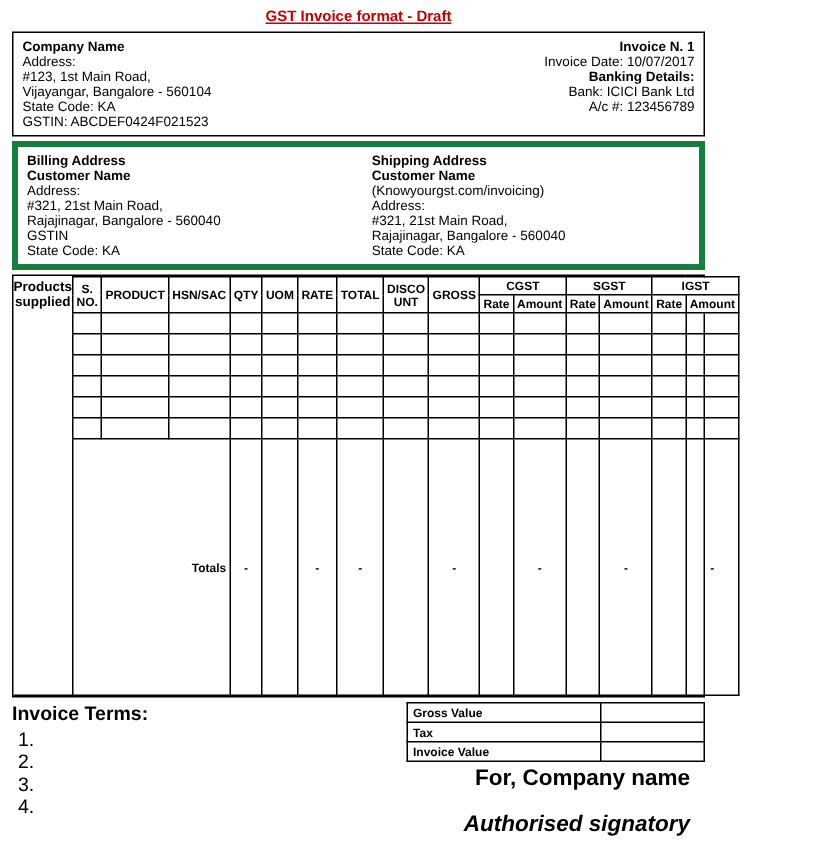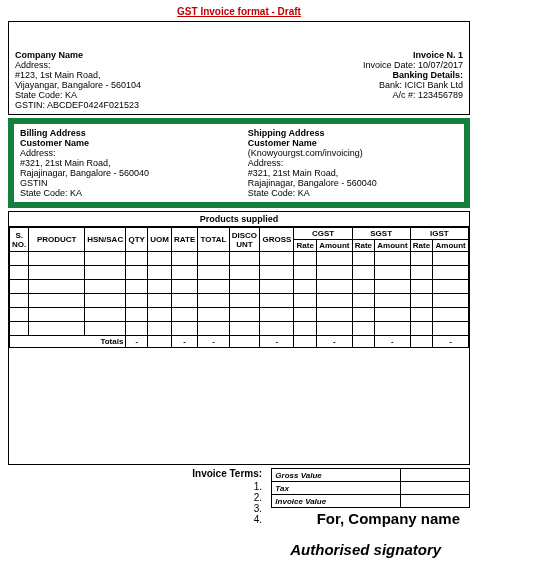--- a/index.html
+++ b/index.html
@@ -29,40 +29,39 @@
     }
     .header-section {
       display: flex;
       justify-content: space-between;
       border: 1px solid #000;
       padding: 4px 6px;
       margin-bottom: 3px;
     }
     .header-left, .header-right {
       width: 48%;
-      margin-top: 24px;
     }
     .header-right {
       text-align: right;
     }
     .bold { font-weight: bold; }
     .address-section {
       display: flex;
       justify-content: space-between;
-      border: 6px solid #15803d;
+      border: 4px solid #15803d;
       padding: 4px 6px;
       margin-bottom: 3px;
     }
     .address-left, .address-right {
       width: 48%;
     }
     .products-section {
       flex: 1;
       display: flex;
-      flex-direction: column;
+      flex-direction: row;
       border: 1px solid #000;
       margin-bottom: 3px;
     }
     .products-title {
       text-align: center;
       font-weight: bold;
       font-size: 9px;
       padding: 2px 0;
       border-bottom: 1px solid #000;
     }
@@ -91,38 +90,36 @@
       font-size: 8px;
       padding: 2px;
     }
     .footer-section {
       display: flex;
       justify-content: space-between;
       margin-bottom: 2px;
     }
     .invoice-terms {
       width: 55%;
-      font-size: 10px;
-      text-align: right;
+      font-size: 13px;
     }
     .invoice-terms .terms-title {
       font-weight: bold;
       margin-bottom: 2px;
     }
     .invoice-terms .term-item {
       margin-left: 4px;
     }
     .summary-table-wrap {
       width: 43%;
     }
     table.summary-table {
       width: 100%;
       border-collapse: collapse;
       font-size: 8px;
-      font-style: italic;
     }
     table.summary-table td {
       border: 1px solid #000;
       padding: 1px 3px;
       height: 13px;
     }
     table.summary-table .label-cell {
       font-weight: bold;
       width: 65%;
     }
@@ -132,21 +129,20 @@
       margin-top: 2px;
       font-size: 15px;
     }
     .for-company {
       font-weight: bold;
       margin-bottom: 14px;
     }
     .auth-sig {
       font-weight: bold;
       font-style: italic;
-      text-align: center;
     }
   </style>
 </head>
 <body>
 
 <div class="page">
 
   <div class="draft-title">GST Invoice format - Draft</div>
 
   <div class="header-section">

